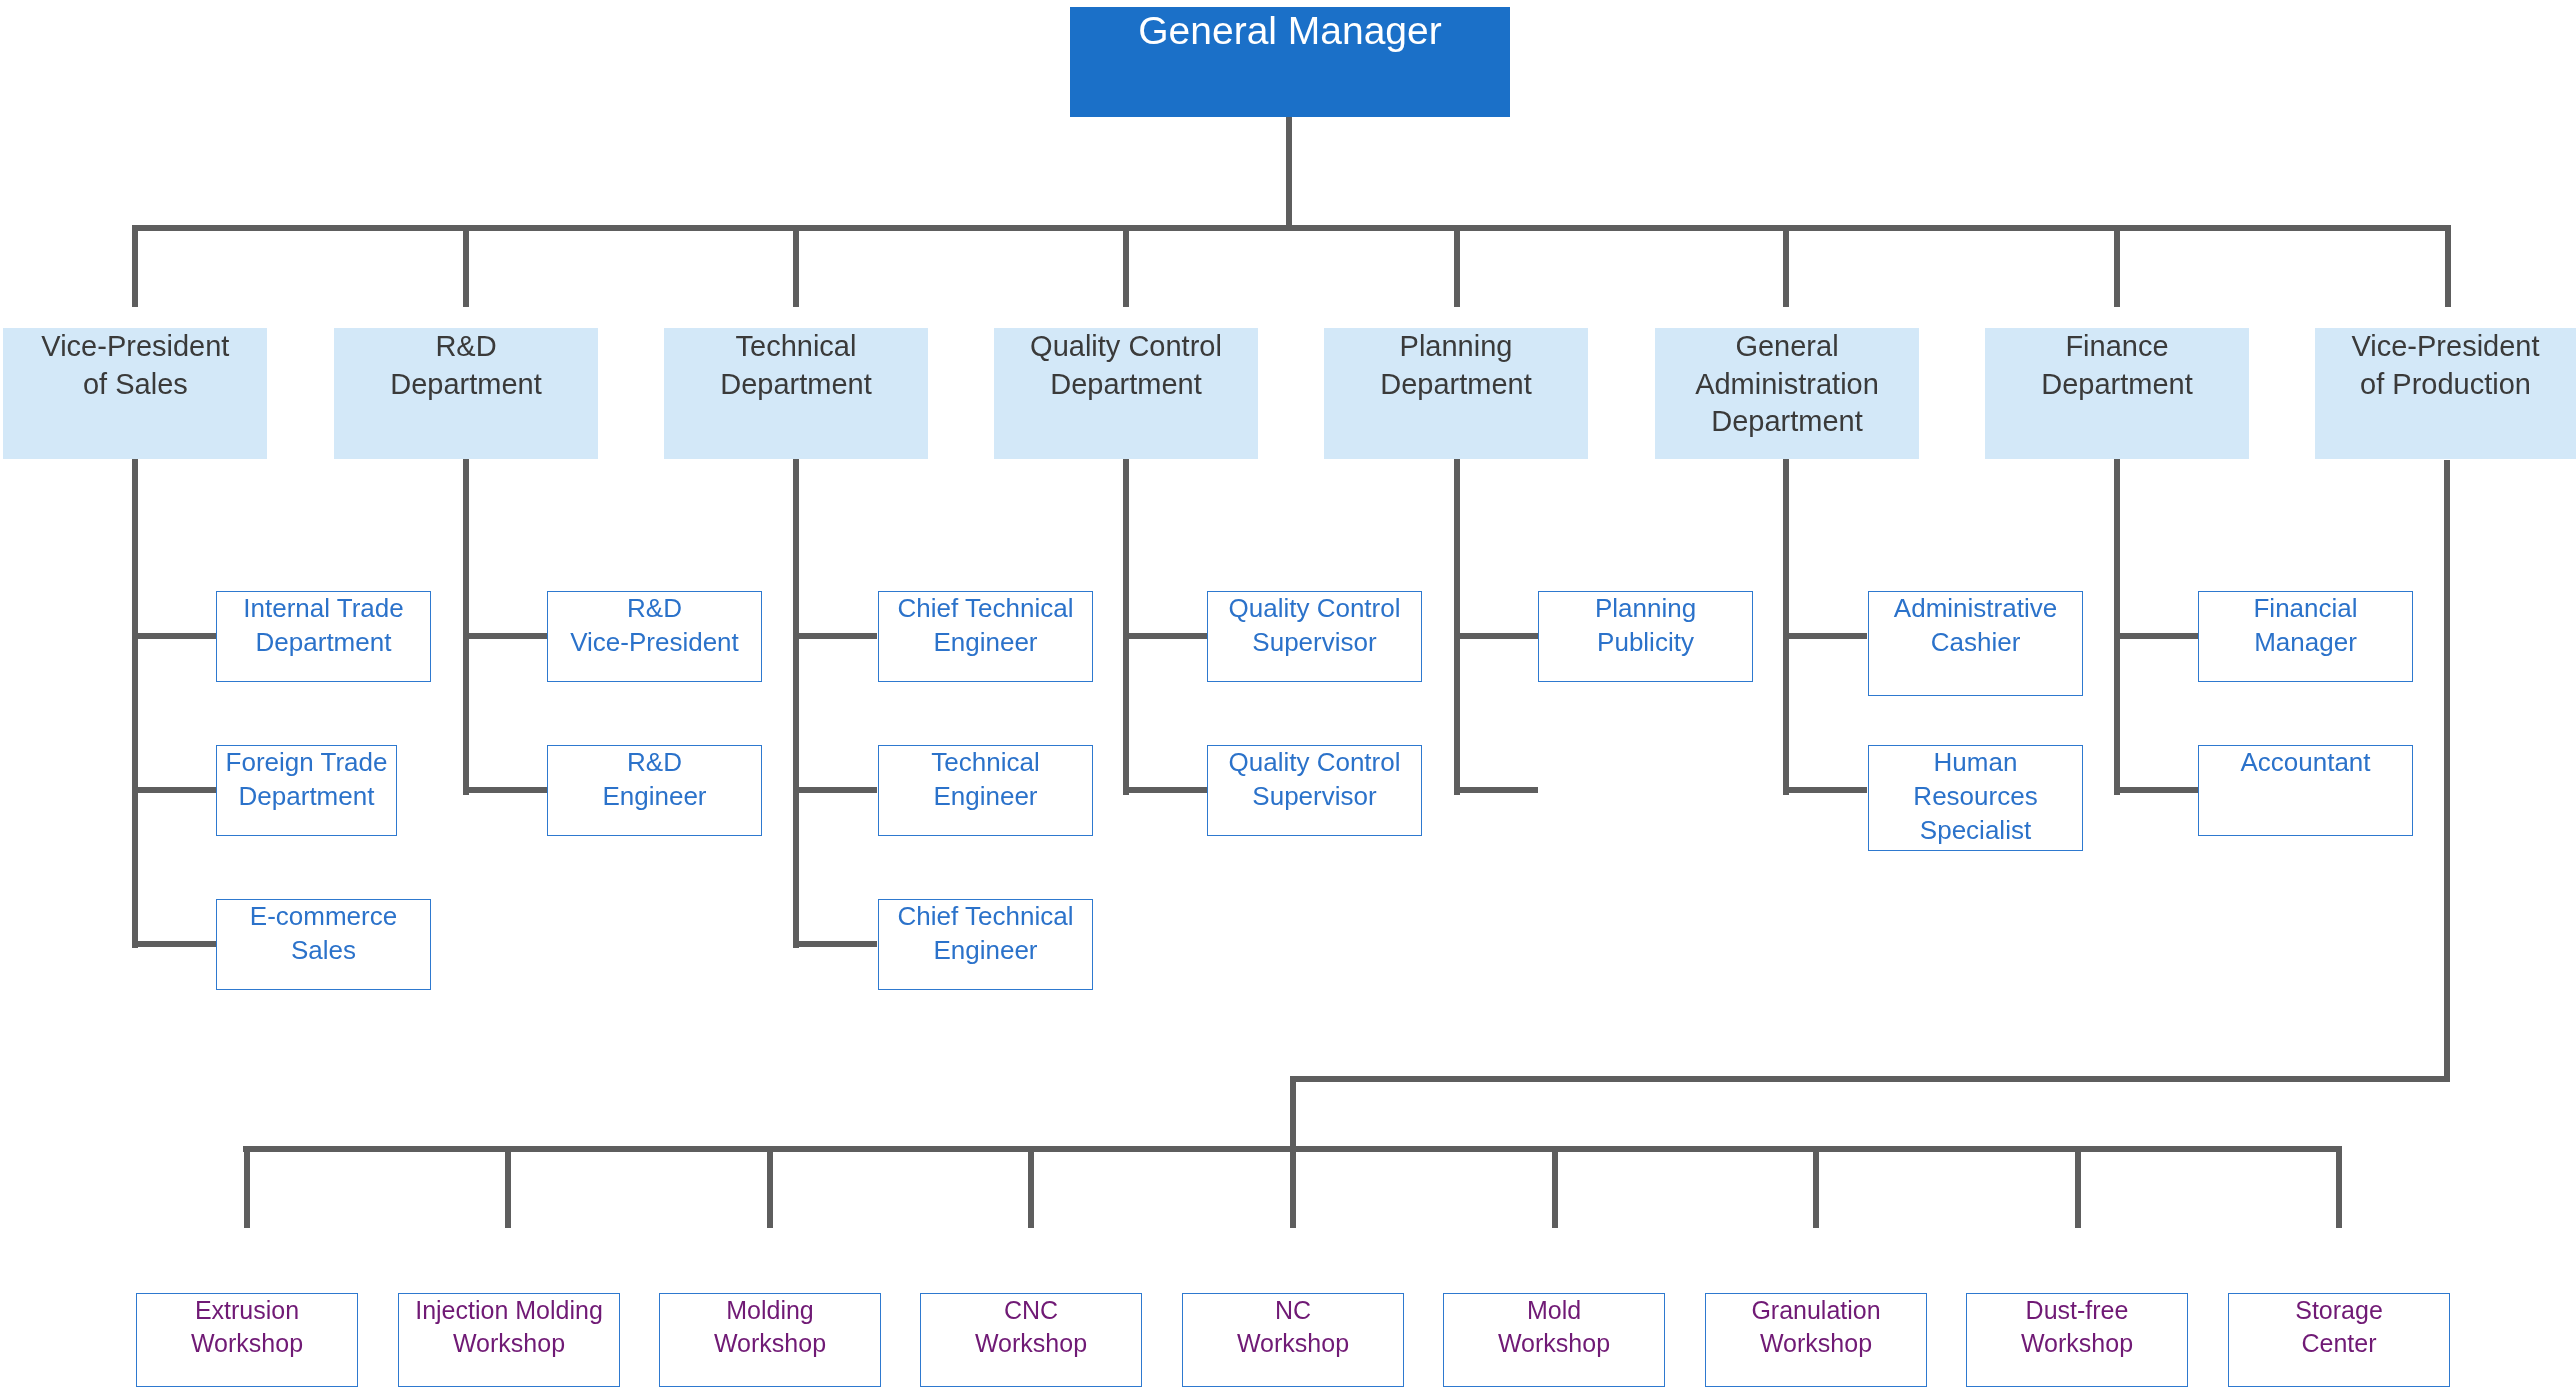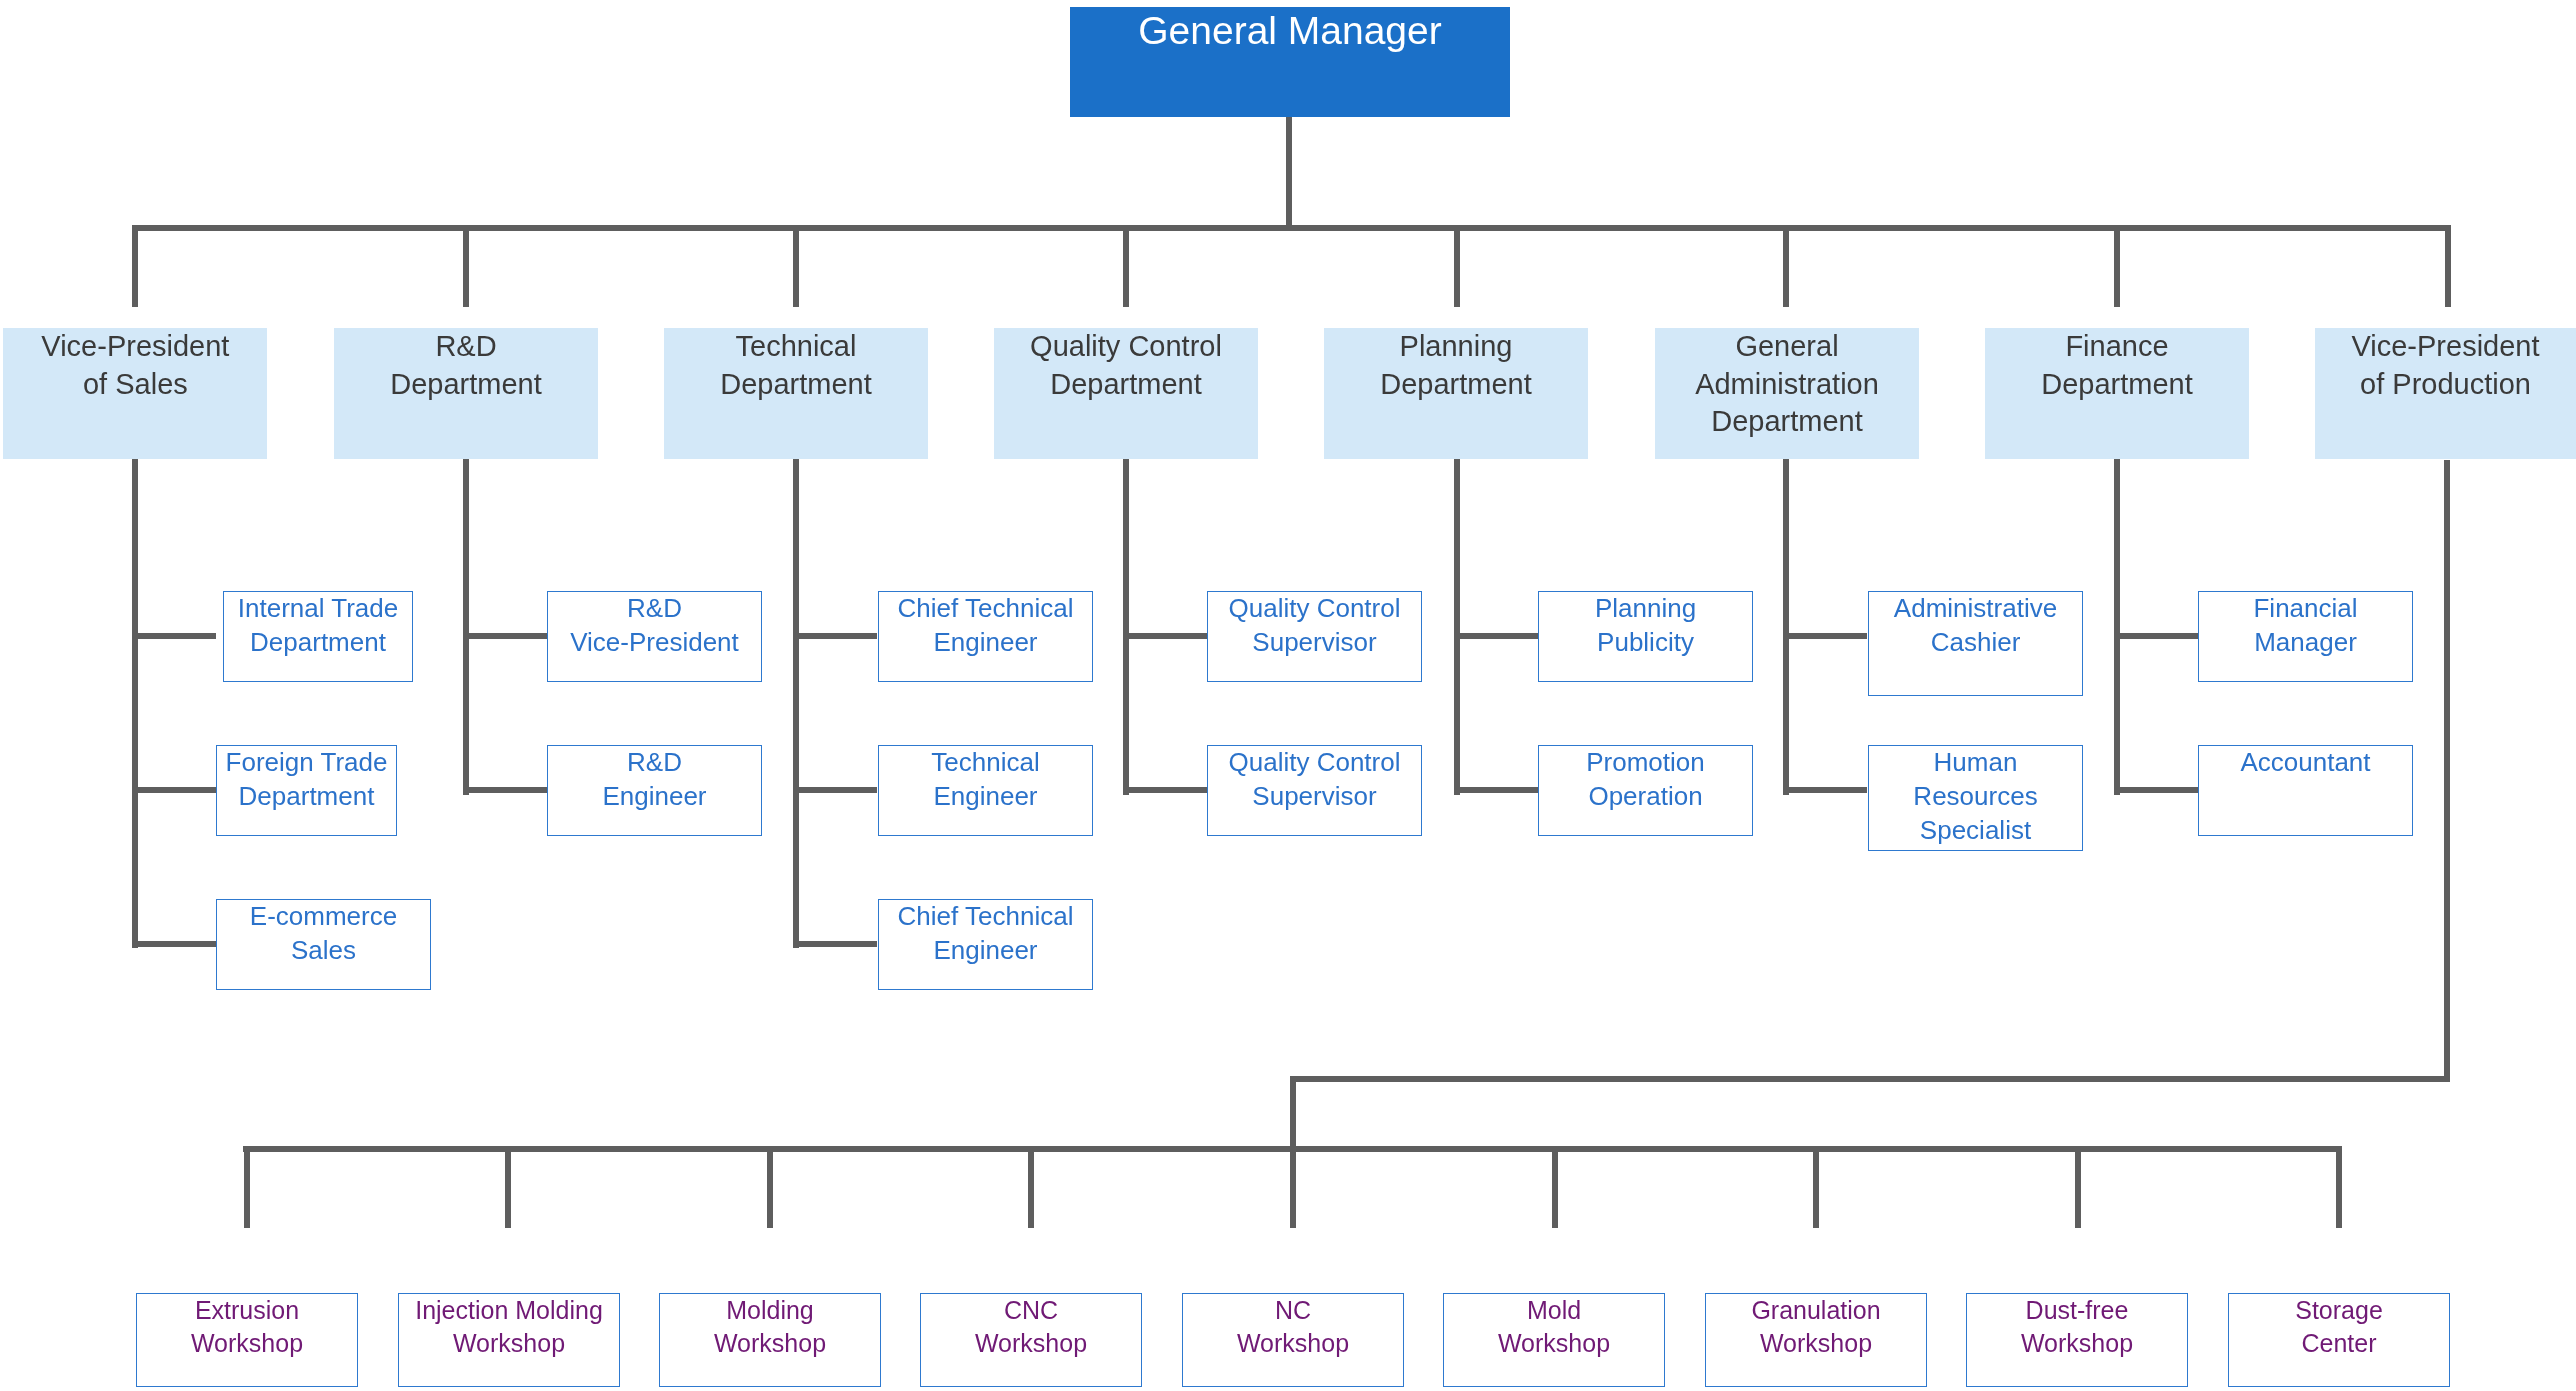--- a/index.html
+++ b/index.html
@@ -127,21 +127,21 @@
   </div>
   <div class="box dept-box" style="left:1985px;top:328px;width:264px;height:131px;">
     <span class="lbl">Finance
 Department</span>
   </div>
   <div class="box dept-box" style="left:2315px;top:328px;width:261px;height:131px;">
     <span class="lbl">Vice-President
 of Production</span>
   </div>
 
-  <div class="box child-box" style="left:216px;top:591px;width:190px;height:91px;margin-left:7px;">
+  <div class="box child-box" style="left:216px;top:591px;width:215px;height:91px;">
     <span class="lbl">Internal Trade
 Department</span>
   </div>
   <div class="box child-box" style="left:216px;top:745px;width:181px;height:91px;">
     <span class="lbl">Foreign Trade
 Department</span>
   </div>
   <div class="box child-box" style="left:216px;top:899px;width:215px;height:91px;">
     <span class="lbl">E-commerce
 Sales</span>
@@ -174,24 +174,20 @@
 Supervisor</span>
   </div>
   <div class="box child-box" style="left:1207px;top:745px;width:215px;height:91px;">
     <span class="lbl">Quality Control
 Supervisor</span>
   </div>
 
   <div class="box child-box" style="left:1538px;top:591px;width:215px;height:91px;">
     <span class="lbl">Planning
 Publicity</span>
-  </div>
-  <div class="box child-box" style="left:1538px;top:745px;width:215px;height:91px;">
-    <span class="lbl">Promotion
-Operation</span>
   </div>
 
   <div class="box child-box" style="left:1868px;top:591px;width:215px;height:105px;">
     <span class="lbl">Administrative
 Cashier</span>
   </div>
   <div class="box child-box" style="left:1868px;top:745px;width:215px;height:106px;">
     <span class="lbl">Human
 Resources
 Specialist</span>

